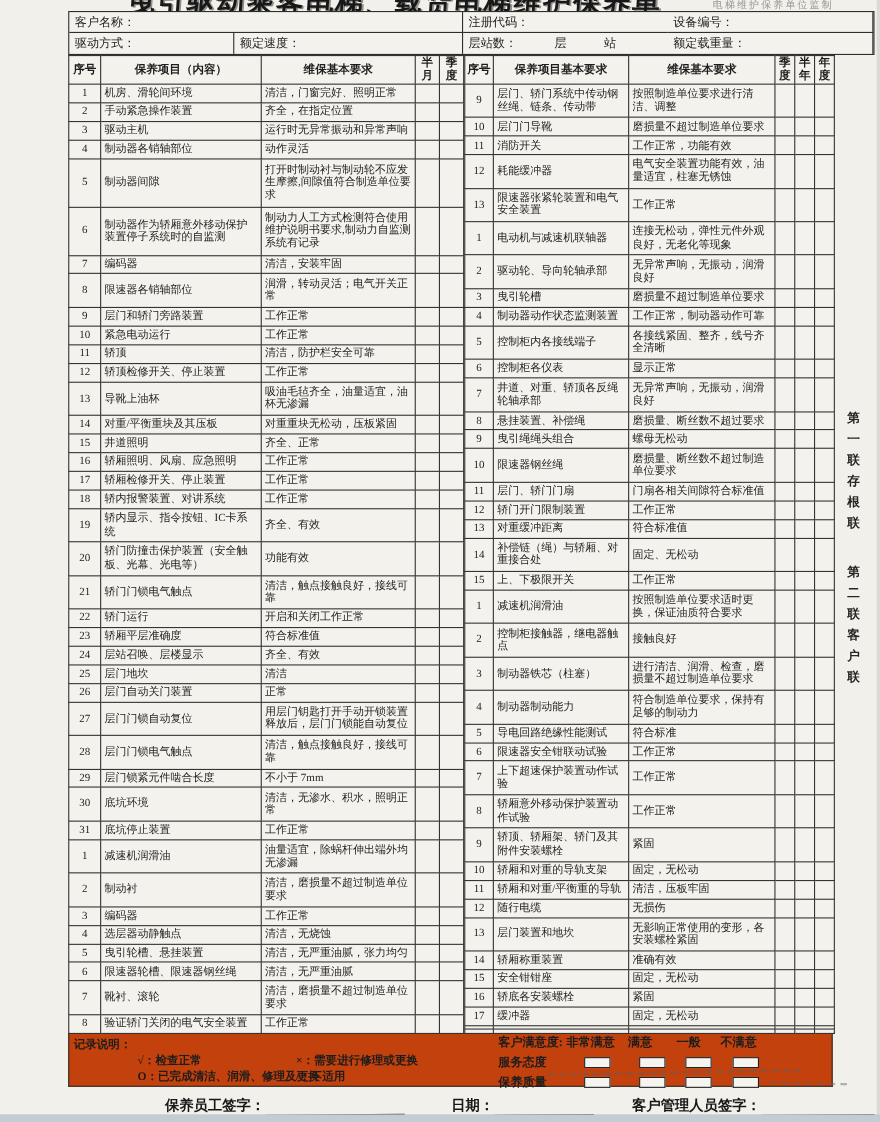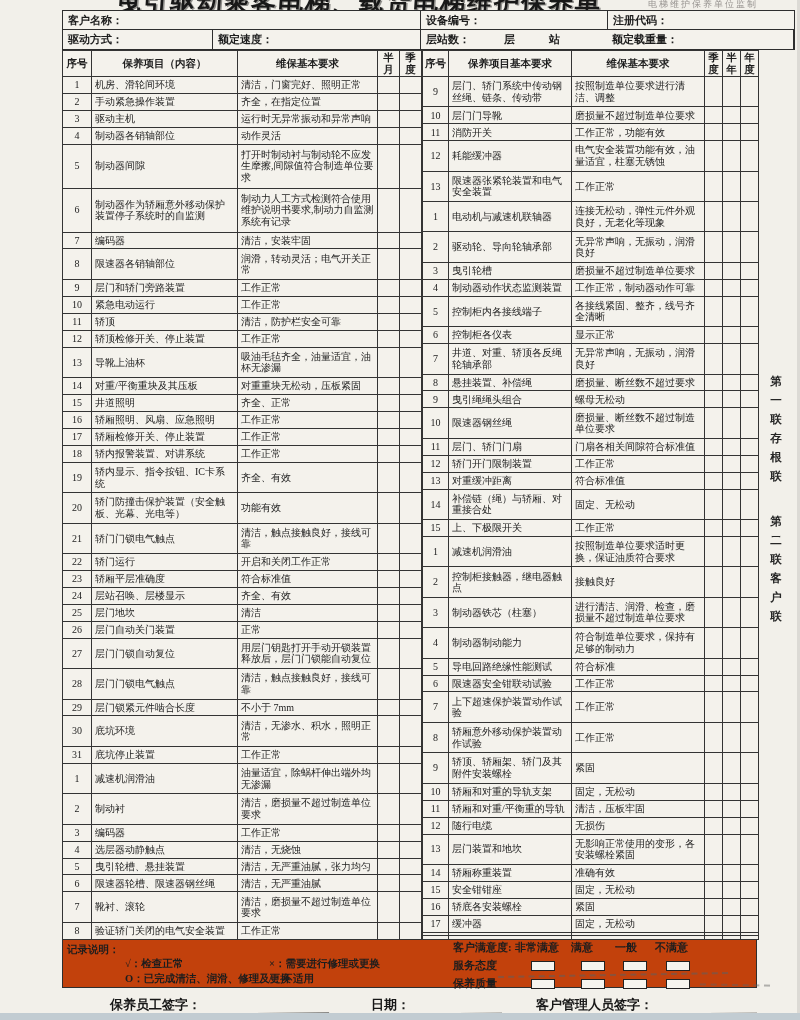--- a/index.html
+++ b/index.html
@@ -2,21 +2,21 @@
 <html><head>
 <meta charset="utf-8">
 <style>
 *{box-sizing:border-box;margin:0;padding:0}
 html,body{width:800px;height:1020px}
 body{position:relative;background:#eceae5;font-family:"Liberation Serif","DejaVu Serif",serif;overflow:hidden}
 .page{position:absolute;inset:0;background:#f2f0ea}
 .title{position:absolute;top:-14px;left:116px;font-size:25px;font-weight:bold;letter-spacing:2px;color:#181818;transform:skewX(-4deg);text-shadow:1.7px .6px 0 rgba(25,25,25,.45);white-space:nowrap}
 .publisher{position:absolute;top:-2px;left:648px;font-size:9px;color:#979390;letter-spacing:2px;filter:blur(.4px);white-space:nowrap}
 .formcol{position:absolute;left:62px;top:10px;width:733px}
-.info{border:1.6px solid #2e2e2e;font-weight:bold;font-size:11px;color:#1d1d1d;background:#f4f2ec}
+.info{border:1.6px solid #2e2e2e;font-weight:normal;font-size:11px;color:#1d1d1d;background:#f4f2ec}
 .info .r{display:flex}
 .info .r:first-child .cell{border-bottom:1px solid #2e2e2e}
 .cell{border-right:1px solid #2e2e2e;padding:2px 5px;height:19px;white-space:nowrap;overflow:hidden}
 .cell.last{border-right:none;flex:1}
 .floorcell span{margin-right:34px}
 .tables{display:flex;width:584px;height:890px}
 table{border-collapse:collapse;table-layout:fixed;height:100%;font-size:10px;line-height:11.5px;color:#1d1d1d;background:#f4f2ec;border:1.6px solid #2e2e2e}
 .t-left{width:359px}
 .t-right{width:336px}
 th,td{border:1px solid #343434;padding:1px 3px;vertical-align:middle;text-align:left}
@@ -48,22 +48,22 @@
 <div class="page">
 
   <div class="title">曳引驱动乘客电梯、载货电梯维护保养单</div>
   <div class="publisher">电梯维护保养单位监制</div>
 
   <div class="formcol">
 
     <div class="info">
       <div class="r">
         <div class="cell" style="width:358px"><span>客户名称：</span></div>
+        <div class="cell last"><span>注册代码：</span></div>
         <div class="cell" style="width:187px"><span>设备编号：</span></div>
-        <div class="cell last"><span>注册代码：</span></div>
       </div>
       <div class="r">
         <div class="cell" style="width:150px"><span>驱动方式：</span></div>
         <div class="cell" style="width:208px"><span>额定速度：</span></div>
         <div class="cell last floorcell"><span>层站数：</span><span>层</span><span>站</span></div>
         <div class="cell" style="width:187px"><span>额定载重量：</span></div>
       </div>
     </div>
 
     <div class="tables">
@@ -732,21 +732,21 @@
             <div class="cbox"></div>
           </div>
         <div>
             <div class="cbox"></div>
           </div>
       </div>
     </div>
   </div>
 
   <div class="sigrow">
-    <span style="margin-left:48px">保养员工签字：</span>
+    <span style="margin-left:88px">保养员工签字：</span>
       <span class="uline" style="width:128px"></span>
     <span style="margin-left:42px">日期：</span>
       <span class="uline" style="width:92px"></span>
     <span style="margin-left:34px">客户管理人员签字：</span>
       <span class="uline" style="width:104px"></span>
   </div>
 
   <div class="strip" id="copy-strip">
       <div class="ch">第</div>
       <div class="ch">一</div>

